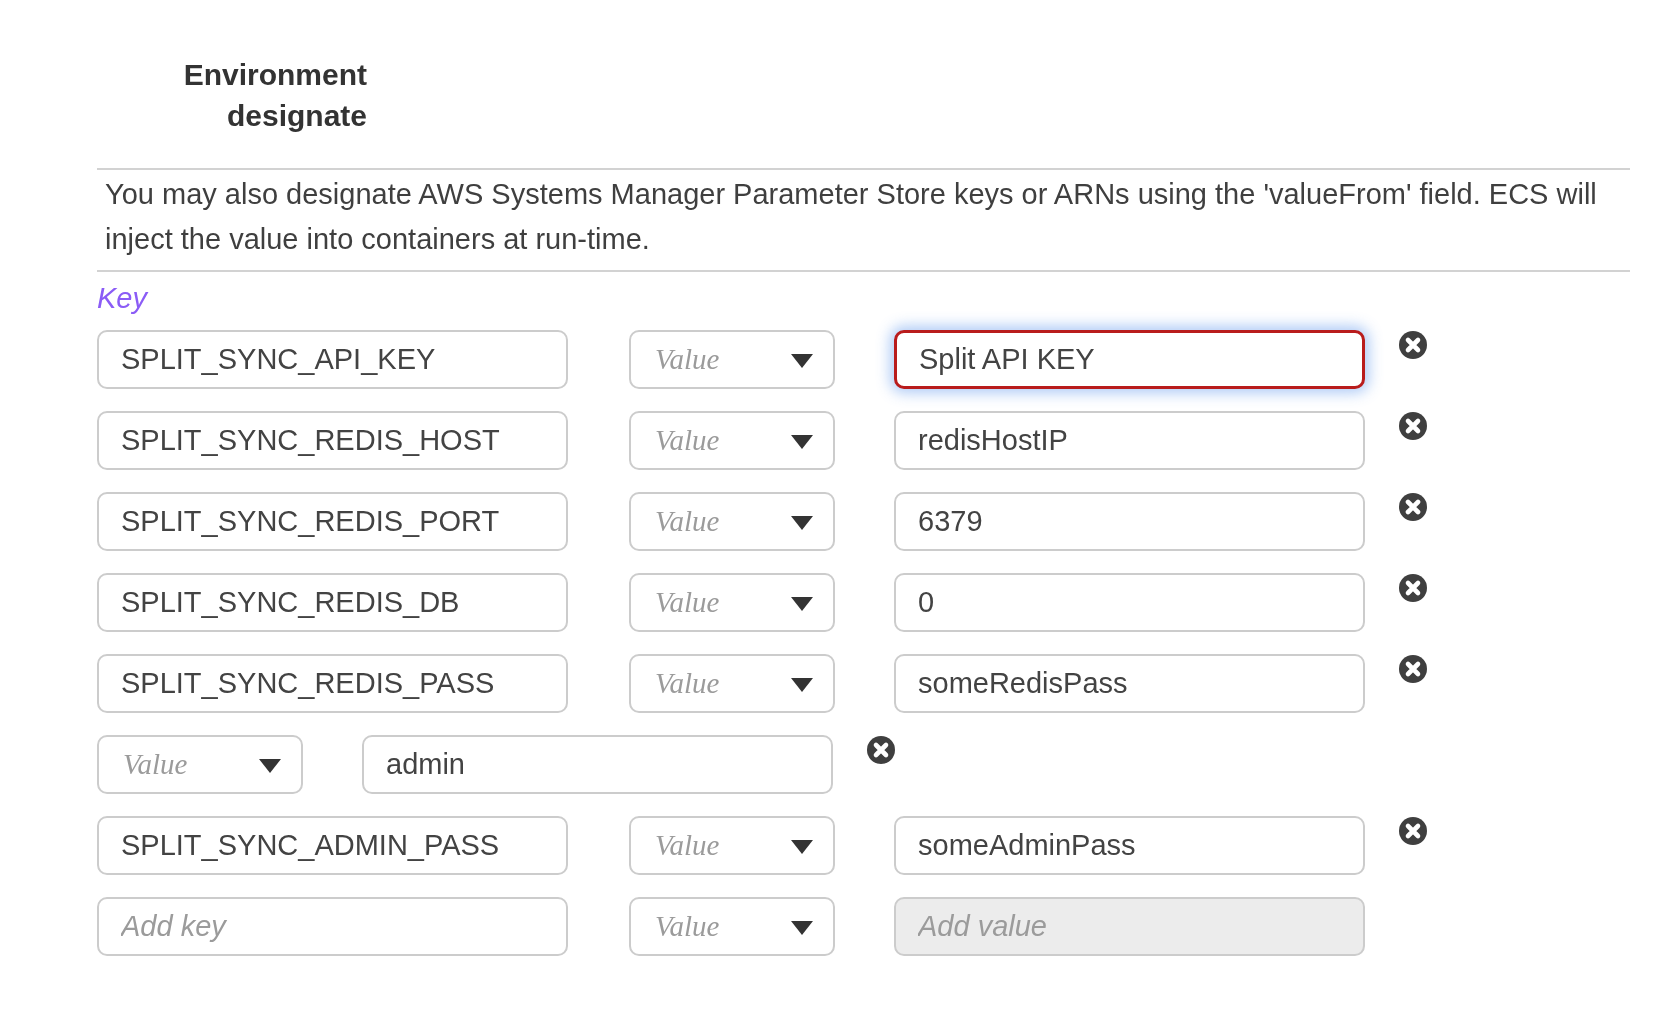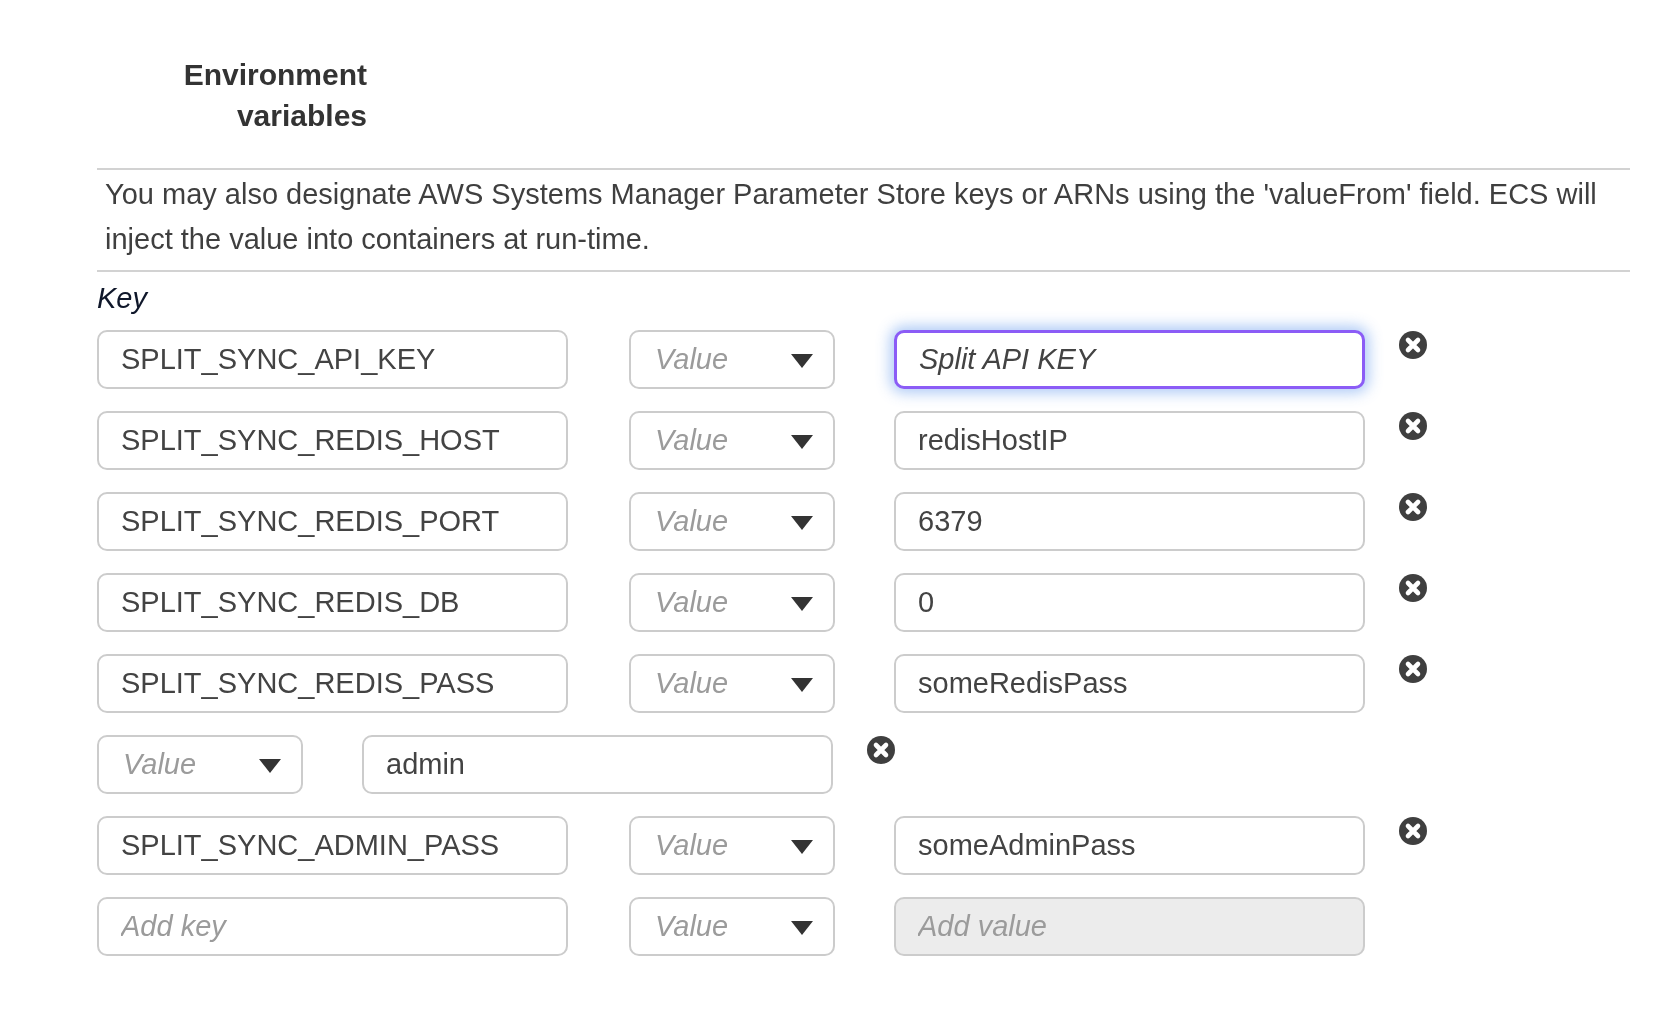--- a/index.html
+++ b/index.html
@@ -46,21 +46,21 @@
     line-height: 45px;
     color: #3f3f3f;
   }
 
   .key-label {
     position: absolute;
     left: 97px;
     top: 282px;
     font-size: 29px;
     font-style: italic;
-    color: #0f172a;
+    color: #8b5cf6;
   }
 
   .rows {
     position: absolute;
     left: 97px;
     top: 330px;
     width: 1400px;
   }
 
   .row {
@@ -84,23 +84,22 @@
   .field::placeholder {
     color: #9b9b9b;
     font-style: italic;
     opacity: 1;
   }
 
   .key-field   { width: 471px; margin-right: 61px; }
   .value-field { width: 471px; }
 
   .value-field.focused {
-    border: 3px solid #8b5cf6;
+    border: 3px solid #b91c1c;
     box-shadow: 0 0 14px 4px rgba(78, 140, 235, 0.45);
-    font-style: italic;
   }
 
   .value-field.disabled {
     background: #ececec;
   }
 
   .dropdown {
     width: 206px;
     height: 59px;
     border: 2px solid #cccccc;
@@ -111,20 +110,21 @@
     align-items: center;
     justify-content: space-between;
     padding: 0 20px 0 24px;
     cursor: pointer;
     flex: none;
   }
   .dd-label {
     font-size: 29px;
     font-style: italic;
     color: #9b9b9b;
+    font-family: Liberation Serif, serif;
   }
   .caret {
     width: 0;
     height: 0;
     border-left: 11px solid transparent;
     border-right: 11px solid transparent;
     border-top: 14px solid #333333;
     margin-top: 3px;
   }
 
@@ -143,21 +143,21 @@
   }
   .remove-btn svg { display: block; }
 </style>
 </head>
 <body>
 
 <div class="page">
 
   <div class="section-label">
     <div>Environment</div>
-    <div>variables</div>
+    <div>designate</div>
   </div>
 
   <div class="divider divider-top"></div>
 
   <p class="description">You may also designate AWS Systems Manager Parameter Store keys or ARNs using the 'valueFrom' field. ECS will inject the value into containers at run-time.</p>
 
   <div class="divider divider-mid"></div>
 
   <div class="key-label">Key</div>
 

